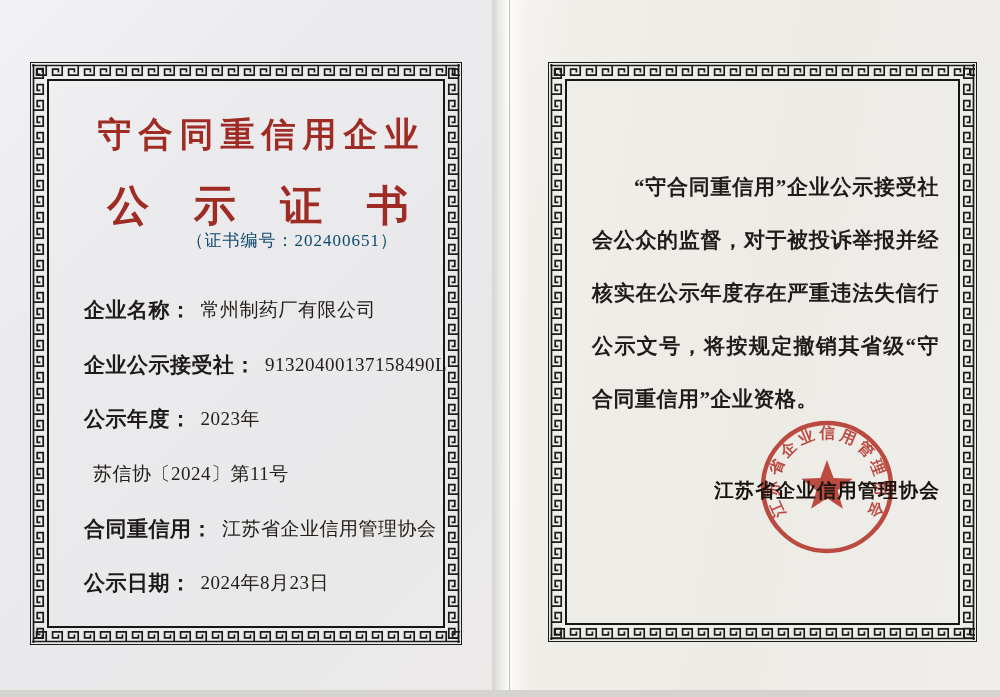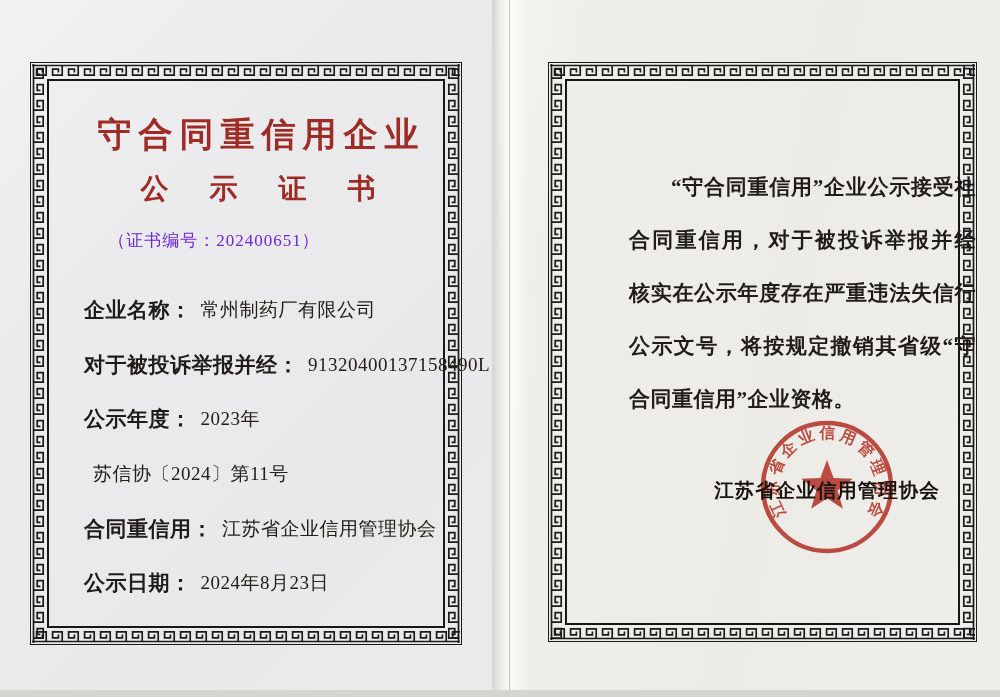--- a/index.html
+++ b/index.html
@@ -26,30 +26,30 @@
   .gk-top    { left:1px; top:1px;    width:calc(100% - 2px); height:13px; }
   .gk-bottom { left:1px; bottom:1px; width:calc(100% - 2px); height:13px; transform:scaleY(-1); }
   .gk-left   { left:1px; top:1px;    width:13px; height:calc(100% - 2px); }
   .gk-right  { right:1px; top:1px;   width:13px; height:calc(100% - 2px); transform:scaleX(-1); }
   .inner-line { position:absolute; inset:16px; border:2.5px solid #161616; }
 
   
   .cert-title { position:absolute; left:30px; width:432px; text-align:center;
     font-weight:bold; color:#9e2b24;padding-left:24px; }
   .cert-title-1 { top:112px; font-size:34px; letter-spacing:7px; text-indent:7px; }
-  .cert-title-2 { top:170px; font-size:28px; letter-spacing:17px; text-indent:17px;font-family:Liberation Serif, serif; }
-  .cert-no { position:absolute; left:30px; width:368px; top:229px; text-align:center;
-    font-size:17px; color:#6d28d9; letter-spacing:1px; }
+  .cert-title-2 { top:178px; font-size:42px; letter-spacing:17px; text-indent:17px;font-family:Liberation Serif, serif; }
+  .cert-no { position:absolute; left:30px; width:368px; top:229px; text-align:right;
+    font-size:17px; color:#0c4a6e; letter-spacing:1px; }
   .fields { position:absolute; left:84px; top:283px; width:360px; }
   .field-row { height:54.6px; display:flex; align-items:center; white-space:nowrap; }
   .field-label { font-size:21px; font-weight:bold; color:#1e1b19; letter-spacing:.5px;text-align:center; }
   .field-value { font-size:19px; color:#242019; margin-left:9px; letter-spacing:.5px; }
 
   
-  .statement { position:absolute; left:592px; top:161px; width:347px; color:#1f1c1a;margin-left:37px; }
+  .statement { position:absolute; left:592px; top:161px; width:347px; color:#1f1c1a; }
   .stmt-line { height:53px; line-height:53px; font-size:21px; font-weight:bold;
     letter-spacing:.5px; text-align:justify; text-align-last:justify; white-space:nowrap; }
   .stmt-line.first { text-indent:2em; }
   .stmt-line.last  { text-align-last:left; }
   .signature { position:absolute; left:692px; top:477px; width:270px; text-align:center;
     font-size:19.5px; font-weight:bold; color:#17130f; letter-spacing:1px; }
   .seal { position:absolute; left:753px; top:413px; width:148px; height:148px; opacity:.88; }
 </style>
 </head>
 <body>
@@ -137,21 +137,21 @@
   <div class="cert-title cert-title-1">守合同重信用企业</div>
   <div class="cert-title cert-title-2">公 示 证 书</div>
   <div class="cert-no">（证书编号：202400651）</div>
 
   <div class="fields">
     <div class="field-row">
       <span class="field-label">企业名称：</span>
       <span class="field-value">常州制药厂有限公司</span>
     </div>
     <div class="field-row">
-      <span class="field-label">对于被投诉举报并经：</span>
+      <span class="field-label">企业公示接受社：</span>
       <span class="field-value">91320400137158490L</span>
     </div>
     <div class="field-row">
       <span class="field-label">公示年度：</span>
       <span class="field-value">2023年</span>
     </div>
     <div class="field-row">
       <span class="field-value">苏信协〔2024〕第11号</span>
     </div>
     <div class="field-row">
@@ -159,21 +159,21 @@
       <span class="field-value">江苏省企业信用管理协会</span>
     </div>
     <div class="field-row">
       <span class="field-label">公示日期：</span>
       <span class="field-value">2024年8月23日</span>
     </div>
   </div>
 
   <div class="statement">
     <div class="stmt-line first">“守合同重信用”企业公示接受社</div>
-    <div class="stmt-line">合同重信用，对于被投诉举报并经</div>
+    <div class="stmt-line">会公众的监督，对于被投诉举报并经</div>
     <div class="stmt-line">核实在公示年度存在严重违法失信行</div>
     <div class="stmt-line">公示文号，将按规定撤销其省级“守</div>
     <div class="stmt-line last">合同重信用”企业资格。</div>
   </div>
 
   <svg class="seal" viewBox="-74 -74 148 148" xmlns="http://www.w3.org/2000/svg">
     <circle cx="0" cy="0" r="64" fill="none" stroke="#b5342b" stroke-width="4.5"></circle>
     <polygon fill="#b5342b" points="0,-27 6.6,-9 25.7,-8.3 10.6,3.4 15.9,21.8 0,11.2 -15.9,21.8 -10.6,3.4 -25.7,-8.3 -6.6,-9"></polygon>
     <path id="sealArc" d="M -38.6 30.2 A 49 49 0 1 1 38.6 30.2" fill="none"></path>
     <text font-size="15.5" font-weight="bold" fill="#b5342b" font-family="'Liberation Serif','DejaVu Serif',serif">

